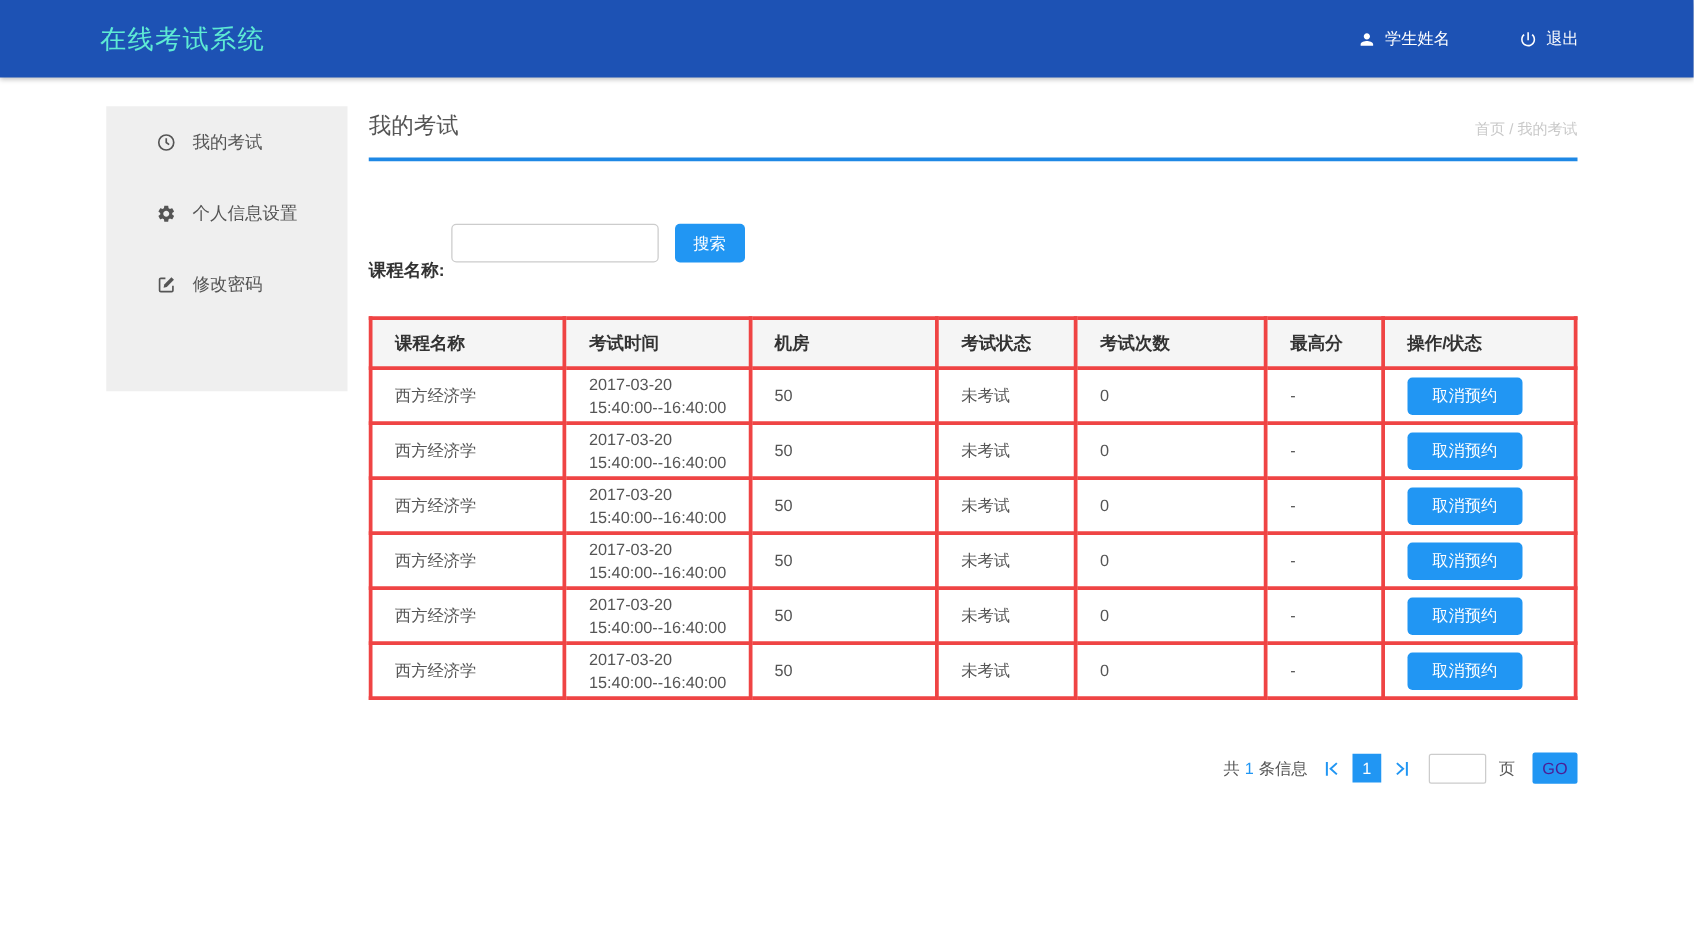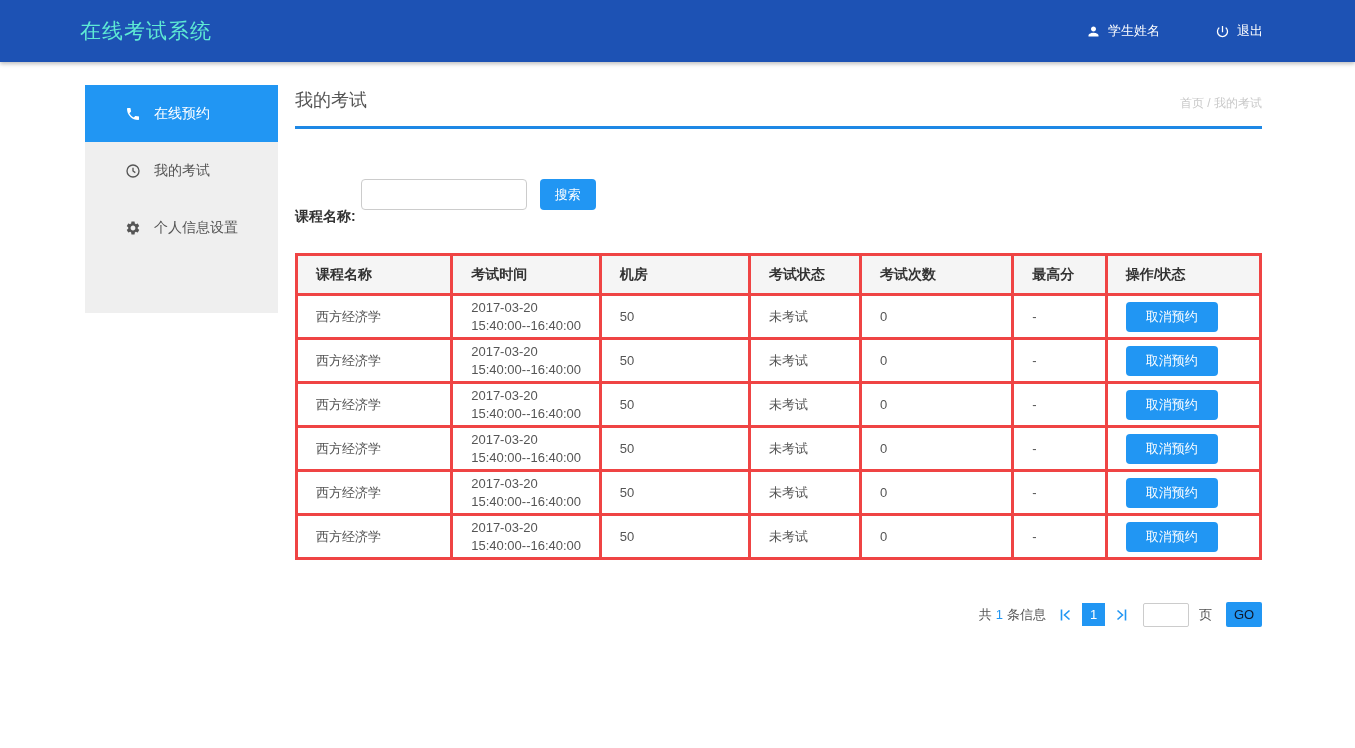--- a/index.html
+++ b/index.html
@@ -109,21 +109,21 @@
     font-size: 13px; cursor: pointer;
   }
   .pg-input {
     width: 46px; height: 24px; margin: 0 10px 0 14px;
     border: 1px solid #ccc; border-radius: 2px;
     padding: 0 5px; font-size: 13px; outline: none;
   }
   .pg-label { margin-right: 14px; }
   .pg-go {
     width: 36px; height: 25px;
-    background: #2196f3; color: #0f172a; border: none; border-radius: 2px;
+    background: #2196f3; color: #4c1d95; border: none; border-radius: 2px;
     font-size: 13px; cursor: pointer; font-family: inherit;
   }
 </style>
 </head>
 <body>
 
 <header class="app-header">
   <div class="header-inner">
     <div class="app-title">在线考试系统</div>
     <div class="header-right">
@@ -143,44 +143,45 @@
         </span>
         <span>退出</span>
       </div>
     </div>
   </div>
 </header>
 
 <div class="content">
 
   <nav class="sidebar">
-    <div class="side-item active">
-      <span>
-        <svg viewBox="0 0 24 24" fill="currentColor">
-            <path d="M6.62 10.79c1.44 2.83 3.76 5.14 6.59 6.59l2.2-2.2c.27-.27.67-.36 1.02-.24 1.12.37 2.33.57 3.57.57.55 0 1 .45 1 1V20c0 .55-.45 1-1 1-9.39 0-17-7.61-17-17 0-.55.45-1 1-1h3.5c.55 0 1 .45 1 1 0 1.25.2 2.45.57 3.57.11.35.03.74-.25 1.02l-2.2 2.2z"></path>
-          </svg>
-      </span>
-      <span>在线预约</span>
-    </div>
     <div class="side-item">
       <span>
         <svg viewBox="0 0 24 24" fill="none" stroke="currentColor" stroke-width="2">
             <circle cx="12" cy="12" r="9"></circle>
             <path d="M12 7v5l3.5 2.5"></path>
           </svg>
       </span>
       <span>我的考试</span>
     </div>
     <div class="side-item">
       <span>
         <svg viewBox="0 0 24 24" fill="currentColor">
             <path d="M19.14 12.94c.04-.3.06-.61.06-.94 0-.32-.02-.64-.07-.94l2.03-1.58c.18-.14.23-.41.12-.61l-1.92-3.32c-.12-.22-.37-.29-.59-.22l-2.39.96c-.5-.38-1.03-.7-1.62-.94l-.36-2.54c-.04-.24-.24-.41-.48-.41h-3.84c-.24 0-.43.17-.47.41l-.36 2.54c-.59.24-1.13.57-1.62.94l-2.39-.96c-.22-.08-.47 0-.59.22L2.74 8.87c-.12.21-.08.47.12.61l2.03 1.58c-.05.3-.09.63-.09.94s.02.64.07.94l-2.03 1.58c-.18.14-.23.41-.12.61l1.92 3.32c.12.22.37.29.59.22l2.39-.96c.5.38 1.03.7 1.62.94l.36 2.54c.05.24.24.41.48.41h3.84c.24 0 .44-.17.47-.41l.36-2.54c.59-.24 1.13-.56 1.62-.94l2.39.96c.22.08.47 0 .59-.22l1.92-3.32c.12-.22.07-.47-.12-.61l-2.01-1.58zM12 15.6c-1.98 0-3.6-1.62-3.6-3.6s1.62-3.6 3.6-3.6 3.6 1.62 3.6 3.6-1.62 3.6-3.6 3.6z"></path>
           </svg>
       </span>
       <span>个人信息设置</span>
+    </div>
+    <div class="side-item">
+      <span>
+        <svg viewBox="0 0 24 24">
+            <path d="M20 13v5.5A1.5 1.5 0 0 1 18.5 20h-13A1.5 1.5 0 0 1 4 18.5v-13A1.5 1.5 0 0 1 5.5 4H11" fill="none" stroke="currentColor" stroke-width="2"></path>
+            <path d="M18.2 2.8l3 3-8.6 8.6-3.8.8.8-3.8z" fill="currentColor"></path>
+          </svg>
+      </span>
+      <span>修改密码</span>
     </div>
   </nav>
 
   <main class="main">
 
     <div class="title-row">
       <h1 class="page-title">我的考试</h1>
       <div class="breadcrumb">首页 / 我的考试</div>
     </div>
     <div class="title-divider"></div>

